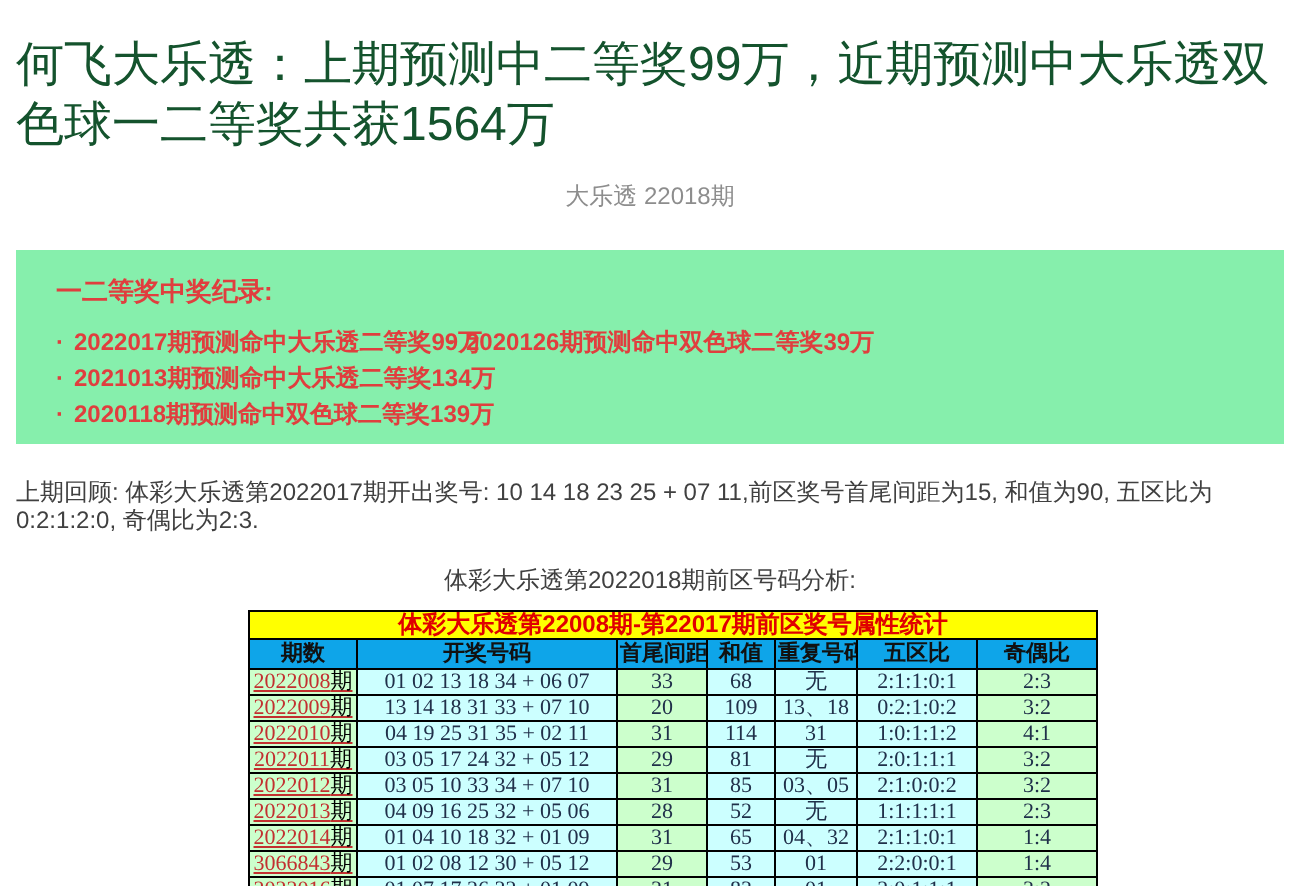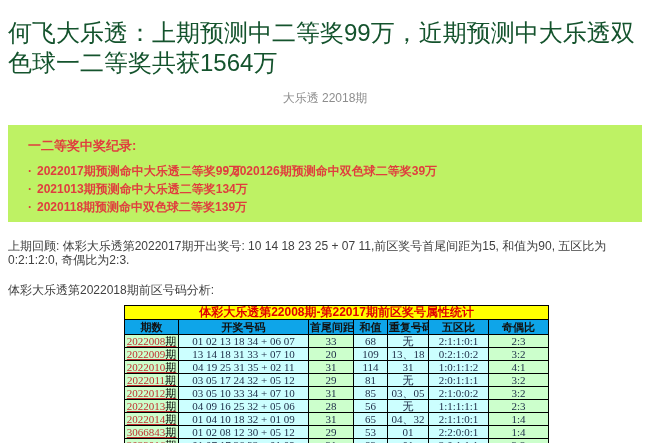--- a/index.html
+++ b/index.html
@@ -8,35 +8,35 @@
 
   .content { padding:18px 8px 0 8px; }
 
   .title {
     font-size:24px; line-height:30px; font-weight:400;
     color:#14532d; letter-spacing:0;
   }
   .subtitle { margin-top:12px; font-size:12px; color:#8d8d8d;text-align:center; }
 
   .panel {
-    margin-top:18px; background:#bef264;
+    margin-top:18px; background:#86efac;
     padding:13px 20px 6px 20px; min-height:94px;
   }
   .panel-heading { color:#e03e3e; font-weight:bold; font-size:13px; line-height:15px; }
   .panel-cols { display:flex; margin-top:9px; }
   .col-left  { width:196px; flex:none; }
   .col-right { flex:1; }
   .record-item {
     font-size:12px; font-weight:bold; color:#e03e3e;
     line-height:18px; white-space:nowrap;
   }
   .record-item .dot { margin-right:5px; font-size:12px; }
 
   .para { margin-top:17px; font-size:12px; line-height:14px; color:#404040; }
-  .para.analysis { margin-top:16px; }
+  .para.analysis { margin-top:16px;text-align:center; }
 
   .table-wrap { margin-top:8px; margin-left:116px; }
   table.stat {
     border-collapse:collapse; table-layout:fixed; width:424px;
     font-size:11px;
   }
   table.stat td, table.stat th {
     border:1px solid #000; text-align:center;
     height:12px; line-height:12px; padding:0 1px;
     overflow:hidden; white-space:nowrap;
@@ -158,21 +158,21 @@
     <td class="c-cyan num">85</td>
     <td class="c-cyan num">03、05</td>
     <td class="c-cyan num">2:1:0:0:2</td>
     <td class="c-green num">3:2</td>
   </tr>
 
   <tr>
     <td class="c-green"><span class="issue-link"><span>2022013</span><span class="issue-suffix">期</span></span></td>
     <td class="c-cyan num">04 09 16 25 32 + 05 06</td>
     <td class="c-green num">28</td>
-    <td class="c-cyan num">56</td>
+    <td class="c-cyan num">52</td>
     <td class="c-cyan num">无</td>
     <td class="c-cyan num">1:1:1:1:1</td>
     <td class="c-green num">2:3</td>
   </tr>
 
   <tr>
     <td class="c-green"><span class="issue-link"><span>2022014</span><span class="issue-suffix">期</span></span></td>
     <td class="c-cyan num">01 04 10 18 32 + 01 09</td>
     <td class="c-green num">31</td>
     <td class="c-cyan num">65</td>

